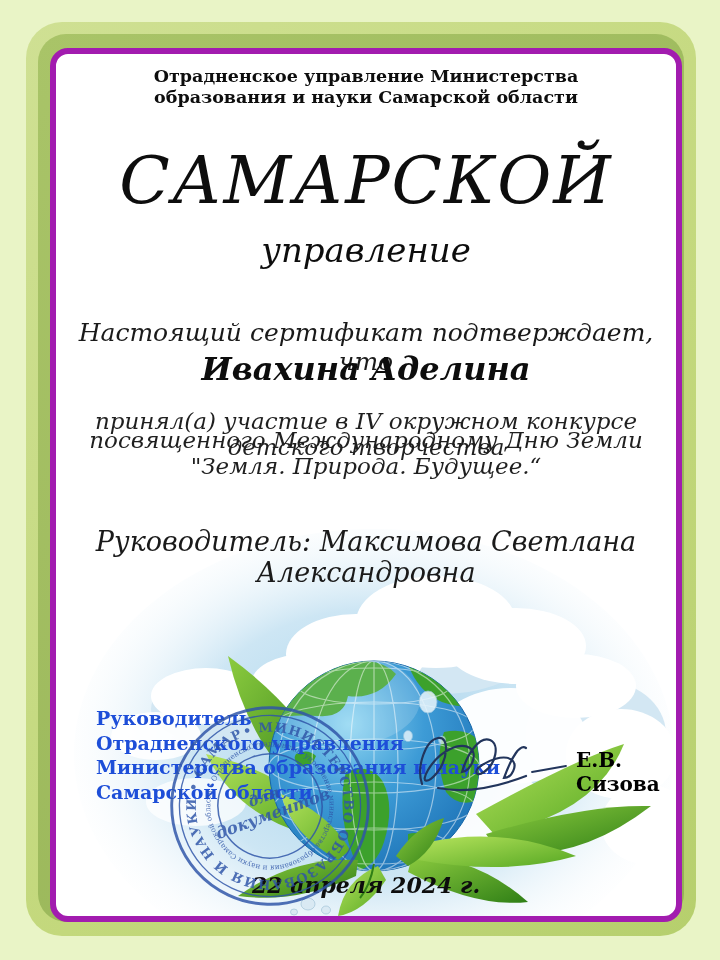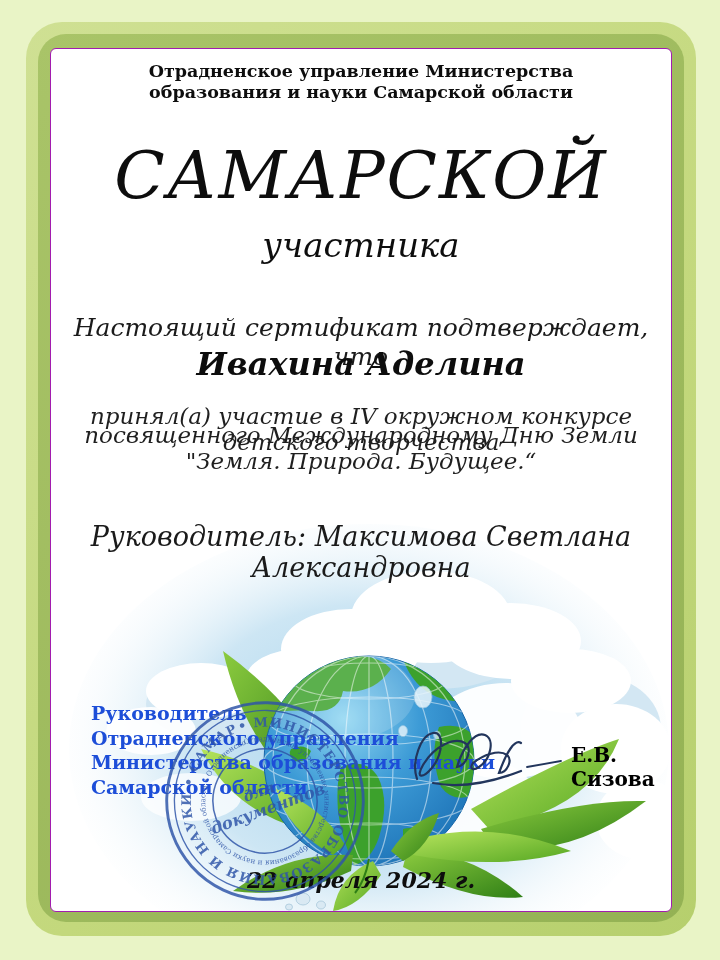--- a/index.html
+++ b/index.html
@@ -14,21 +14,21 @@
     background:linear-gradient(135deg,#cfe093 0%,#c3d87c 60%,#b6cf6d 100%);
     border-radius:36px;
   }
   .frame-inner{
     position:absolute;left:38px;top:34px;right:36px;bottom:38px;
     background:linear-gradient(135deg,#a9c468 0%,#94b254 100%);
     border-radius:28px;
   }
   .sheet{
     position:absolute;left:50px;top:48px;width:620px;height:862px;
-    background:#ffffff;border:1px solid #a21caf;border-radius:6px;
+    background:#ffffff;border:6px solid #a21caf;border-radius:18px;
     overflow:hidden;
   }
   .txt{position:absolute;left:0;right:0;text-align:center;color:#0d0d0d;}
   .header{top:12px;font-weight:bold;font-size:17.5px;line-height:21px;max-width:560px;margin:0 auto;}
   .title{top:88px;font-style:italic;font-size:66px;letter-spacing:2px;}
   .subtitle{top:176px;font-style:italic;font-size:34px;}
   .statement{top:264px;font-style:italic;font-size:25px;color:#1a1a1a;text-align:center;}
   .recipient{top:296px;font-style:italic;font-weight:bold;font-size:32px;}
   .body-line{font-style:italic;font-size:23px;color:#1f1f1f;}
   .b1{top:354px;} .b2{top:373px;} .b3{top:399px;}
@@ -150,21 +150,21 @@
     </g>
     <g fill="#d9e9f3" stroke="#a8c8da" stroke-width="0.8">
       <ellipse cx="252" cy="400" rx="7" ry="6"></ellipse>
       <ellipse cx="270" cy="406" rx="4.5" ry="4"></ellipse>
       <ellipse cx="238" cy="408" rx="3.5" ry="3"></ellipse>
     </g>
   </svg>
 
   <div class="txt header layer-text">Отрадненское управление Министерства образования и науки Самарской области</div>
   <div class="txt title layer-text">САМАРСКОЙ</div>
-  <div class="txt subtitle layer-text">участника</div>
+  <div class="txt subtitle layer-text">управление</div>
   <div class="txt statement layer-text">Настоящий сертификат подтверждает, что</div>
   <div class="txt recipient layer-text">Ивахина Аделина</div>
   <div class="txt body-line b1 layer-text">принял(а) участие в IV окружном конкурсе детского творчества</div>
   <div class="txt body-line b2 layer-text">посвященного Международному Дню Земли</div>
   <div class="txt body-line b3 layer-text">"Земля. Природа. Будущее.“</div>
   <div class="txt supervisor">Руководитель: Максимова Светлана Александровна</div>
 
   <div class="signatory">
     <div>Руководитель</div>
     <div>Отрадненского управления</div>

